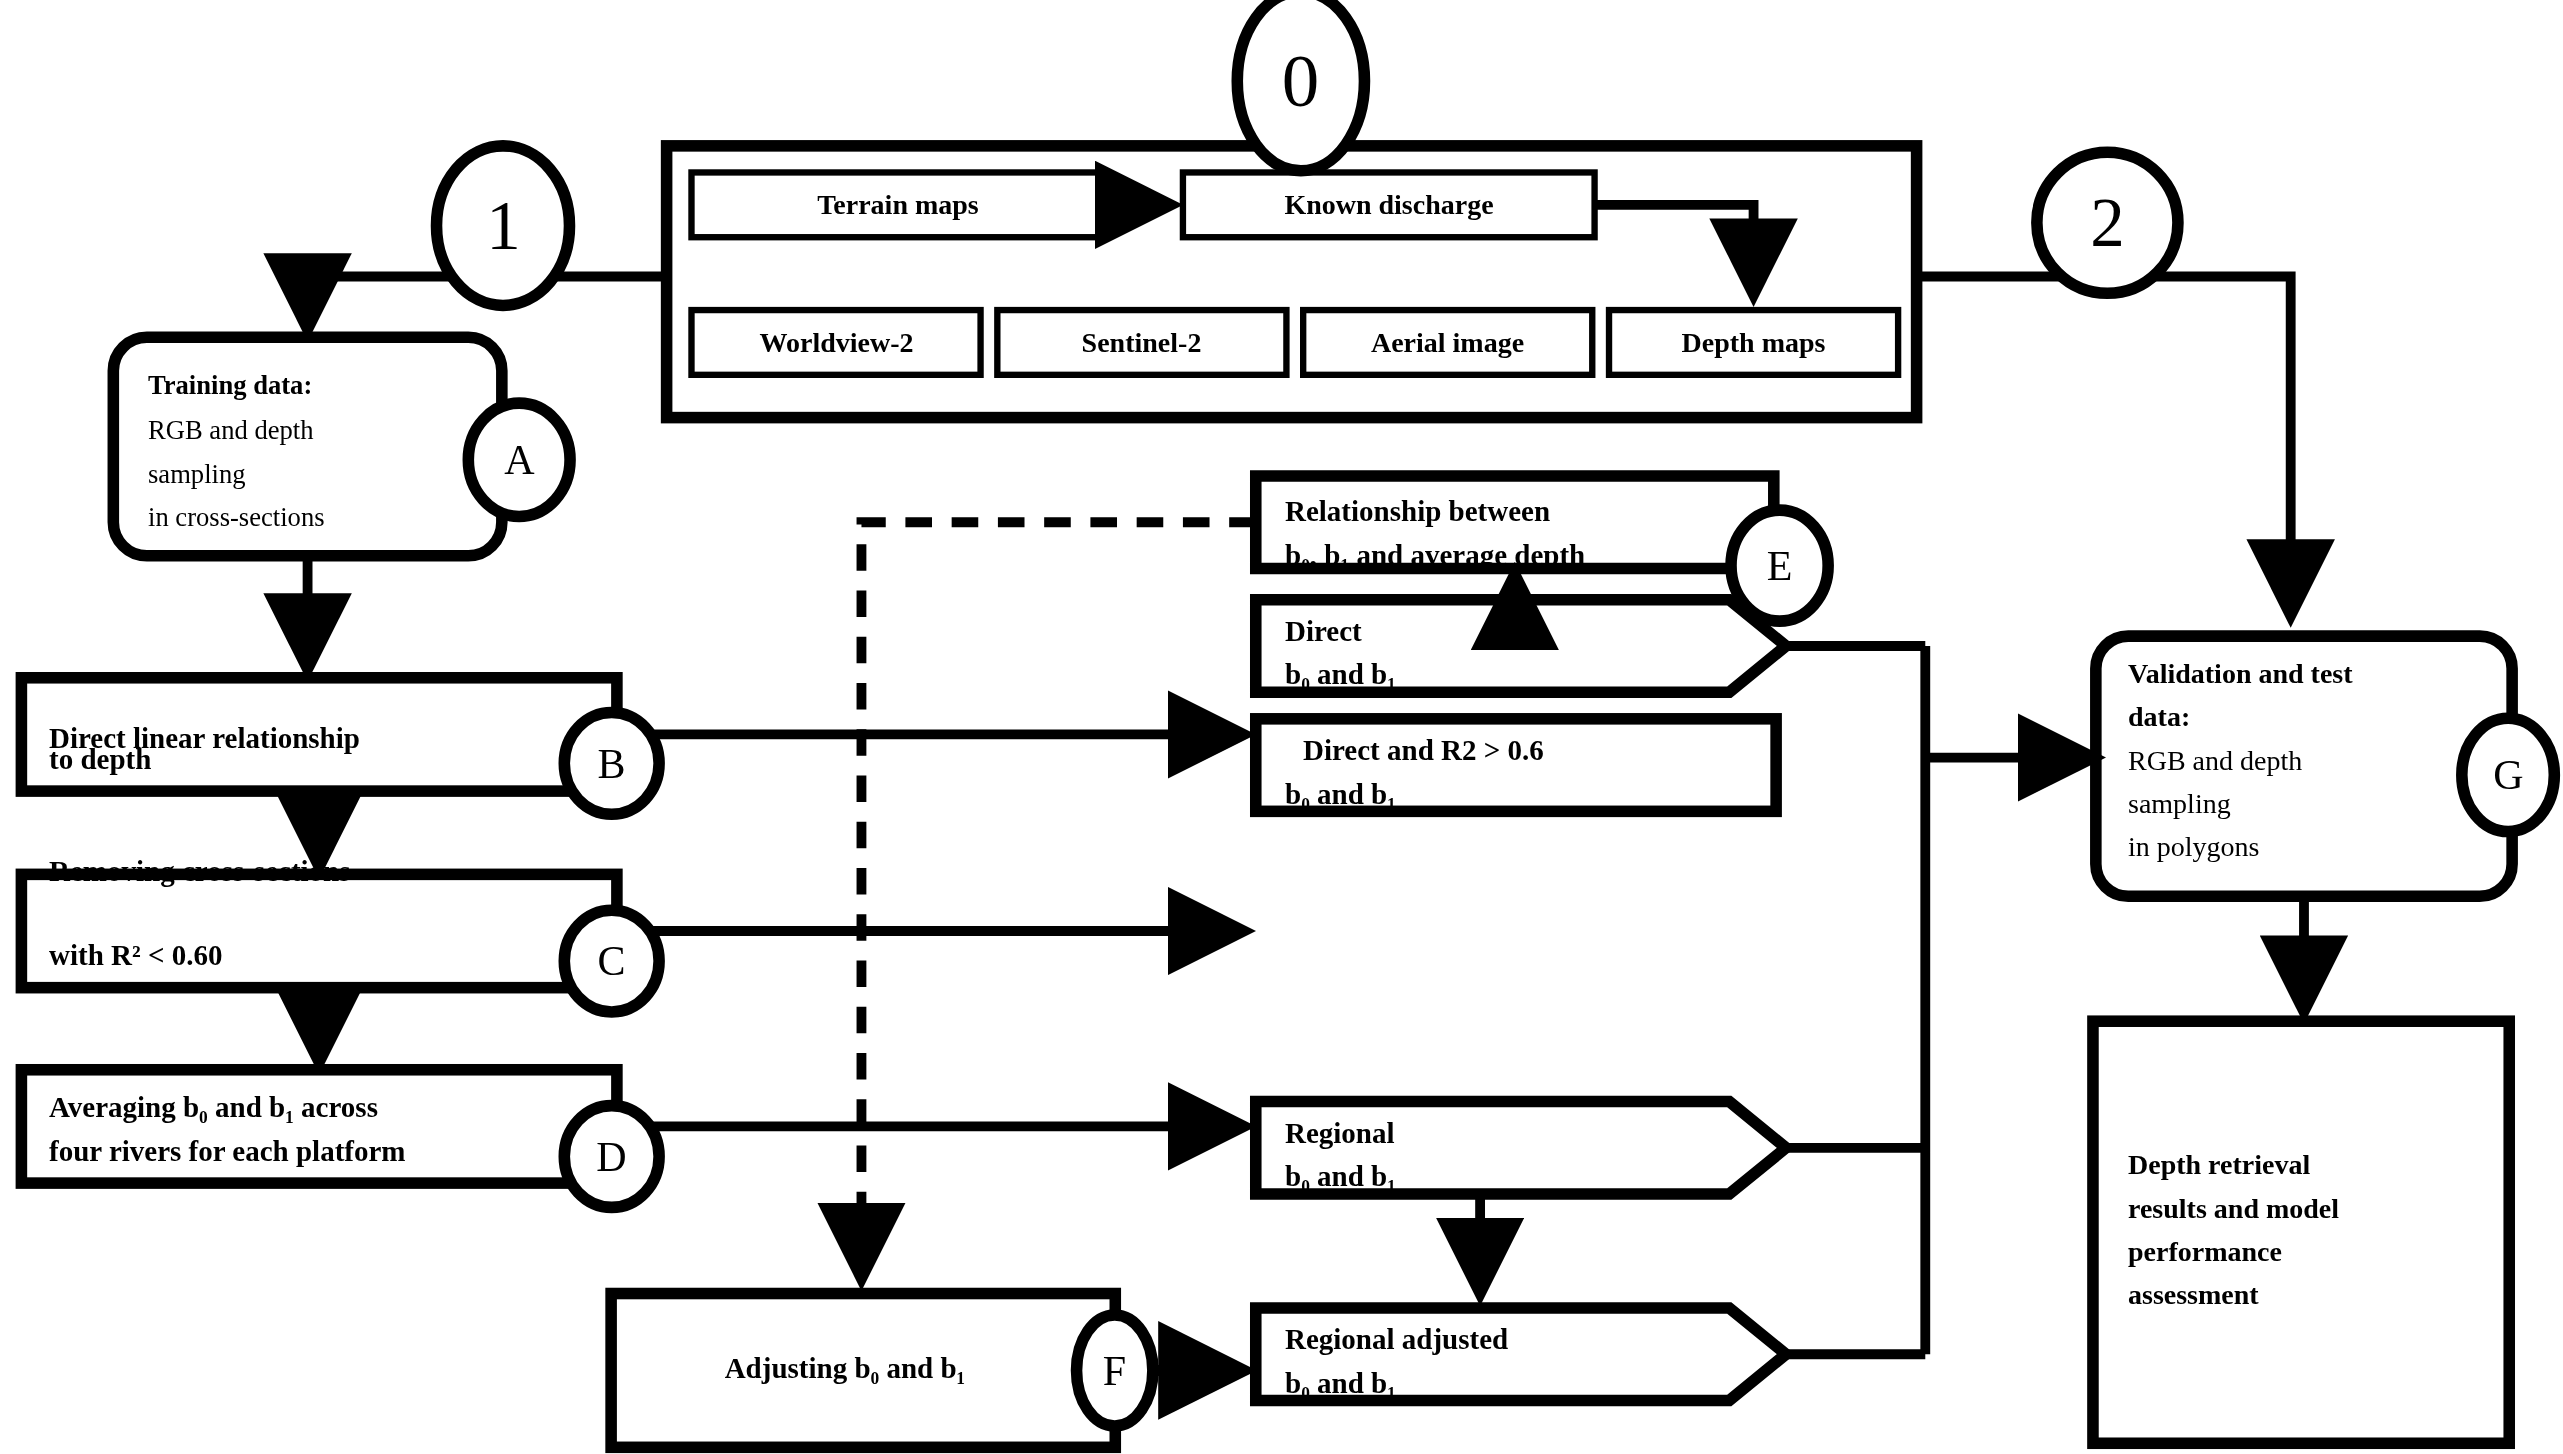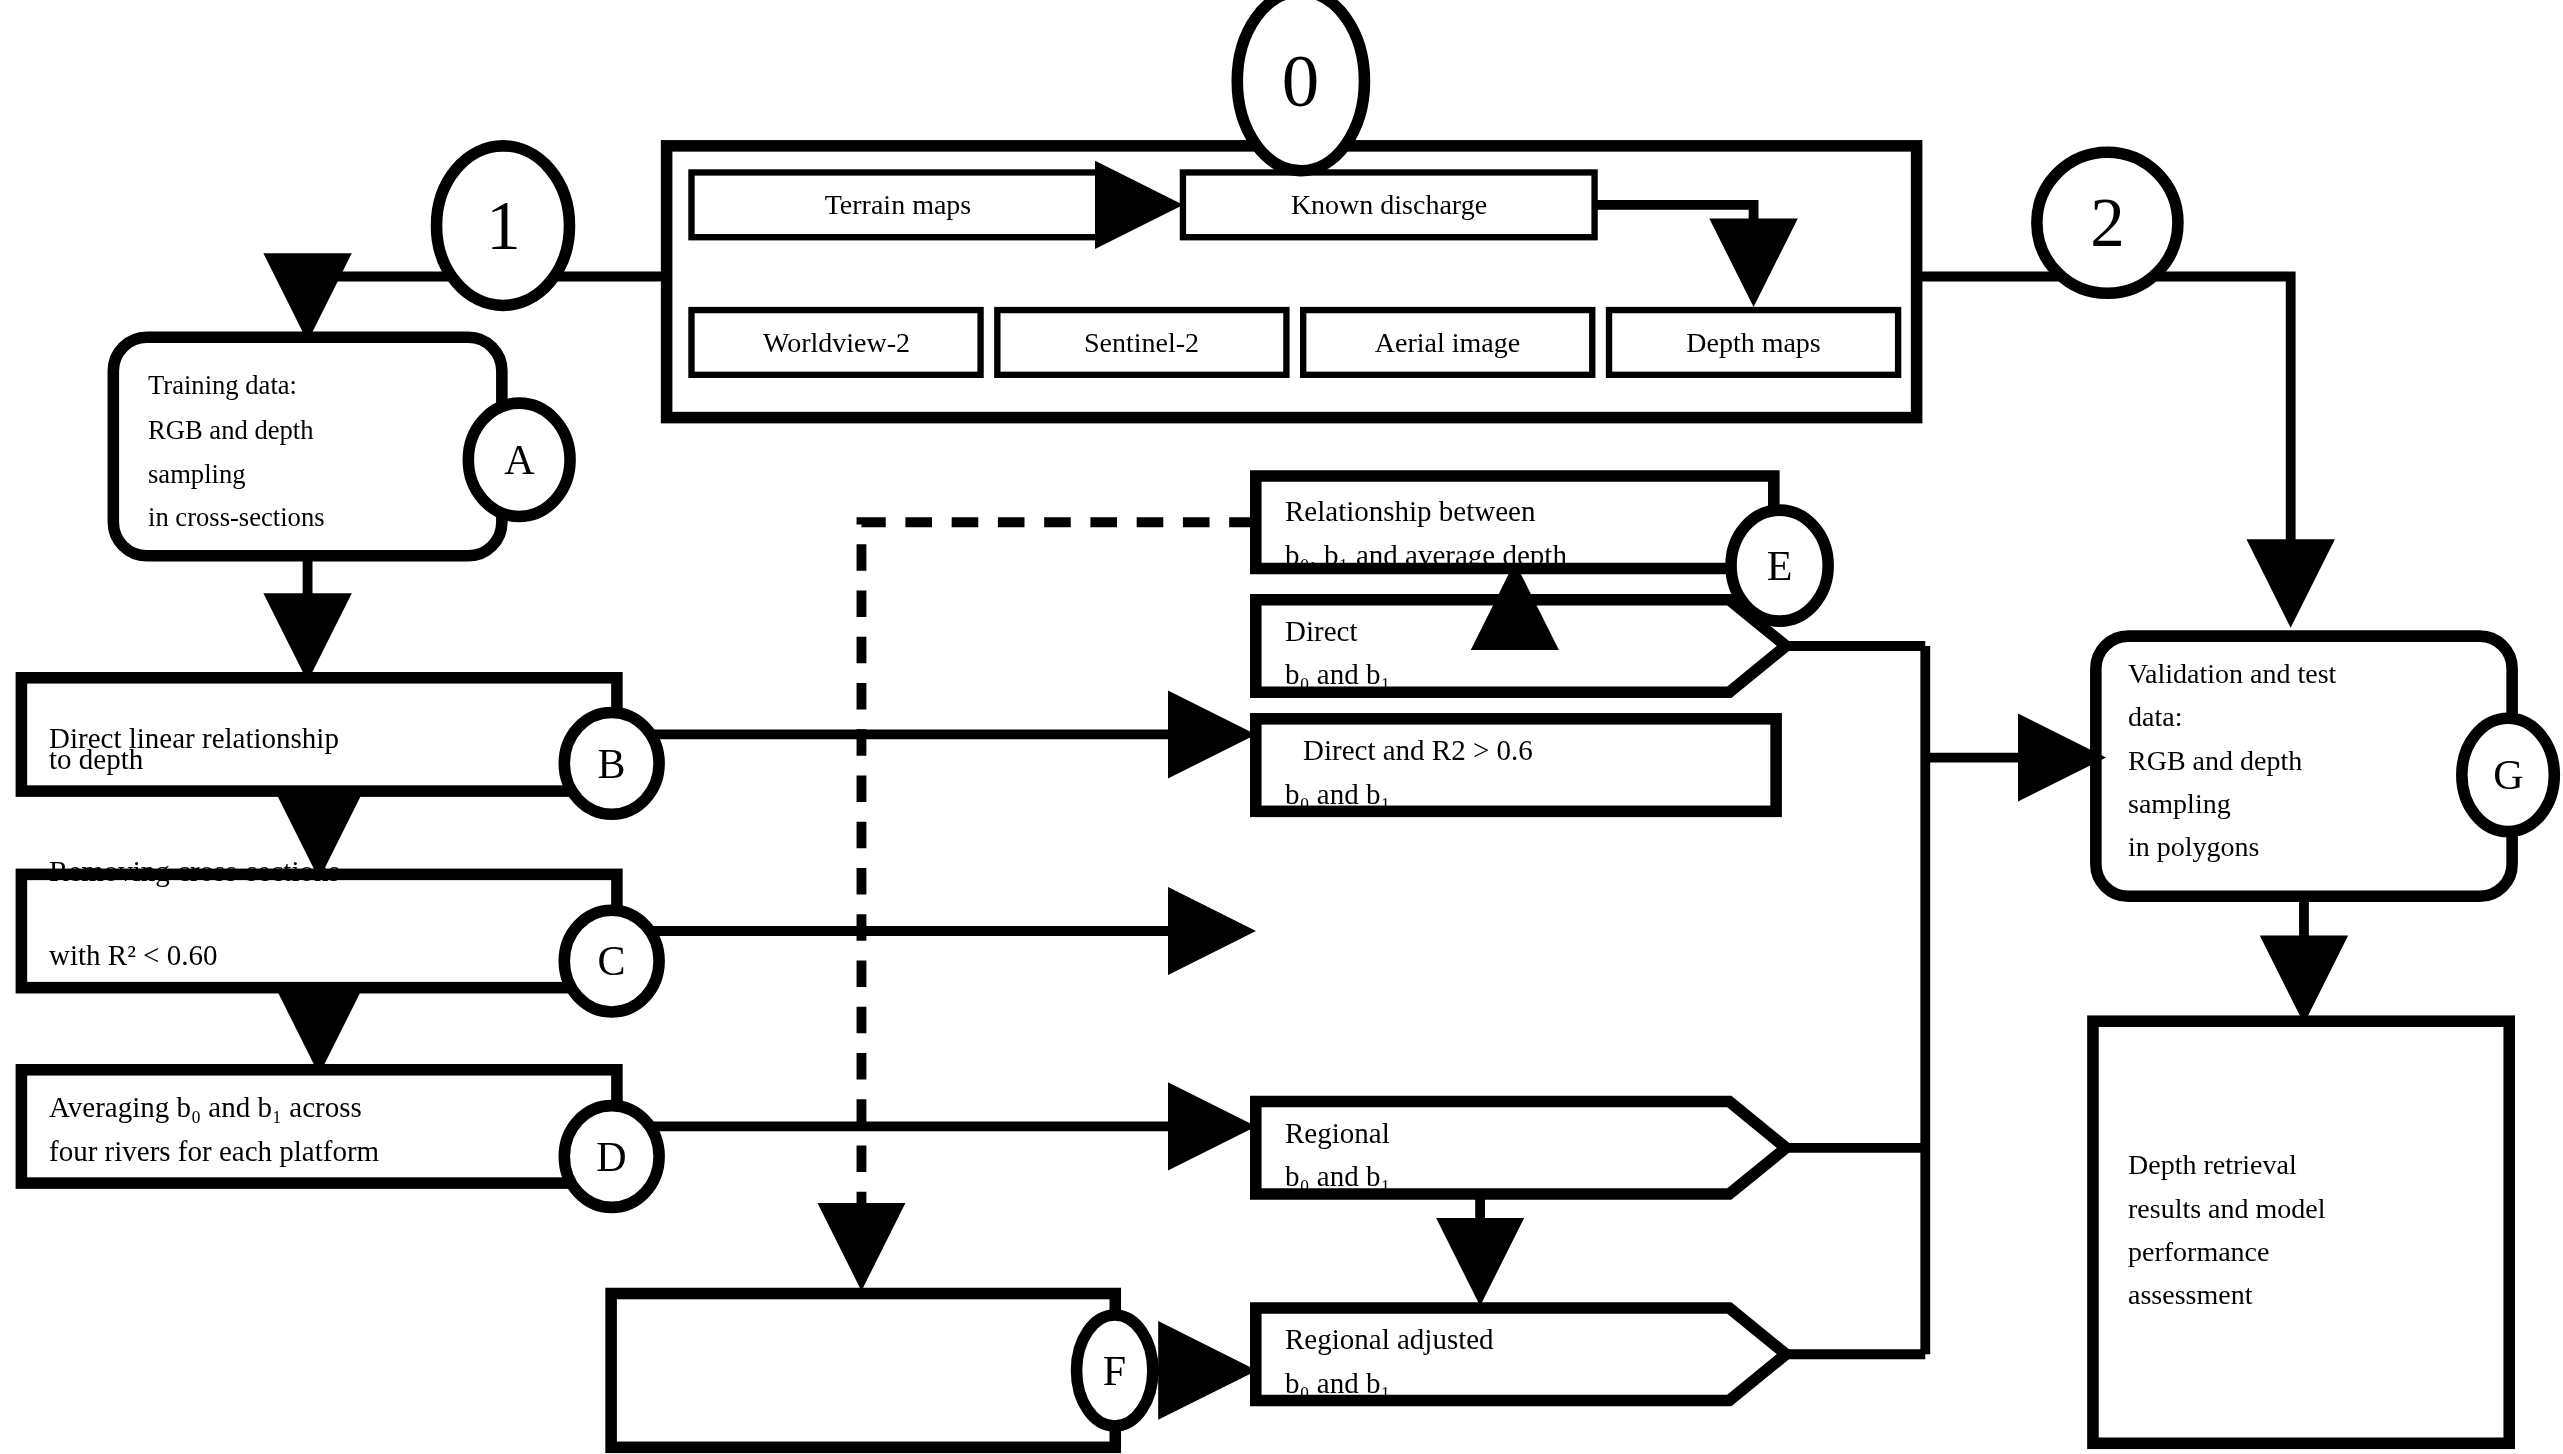--- a/index.html
+++ b/index.html
@@ -1,20 +1,20 @@
 <!DOCTYPE html>
 <html style="font-size:9.3px"><head>
 <meta charset="utf-8">
 <style>
   html,body{margin:0;padding:0;background:#ffffff;}
   body{font-family:"Liberation Serif", serif;}
   #stage{position:relative;width:2563px;height:1455px;background:#fff;overflow:hidden;}
   svg{position:absolute;left:0;top:0;width:2563px;height:1455px;}
   .lbl{position:absolute;font-family:"Liberation Serif", serif;color:#000;line-height:1.18;white-space:pre-line;}
-  .b   {font-weight:normal;}
+  .b   {font-weight:bold;}
   .s46 {font-size:26.6px;}
   .s48 {font-size:28px;}
   .s50 {font-size:29px;}
   .s52 {font-size:30px;}
   .circnum{position:absolute;display:flex;align-items:center;justify-content:center;
            font-family:"Liberation Serif",serif;color:#000;}
 </style>
 </head>
 <body>
 
@@ -143,20 +143,21 @@
 
   <div class="lbl b s50" style="left:1285px;top:733px;margin-left:18px;">Direct and R2 &gt; 0.6</div>
   <div class="lbl b s50" style="left:1285px;top:777px;">b₀ and b₁</div>
 
   <div class="lbl b s50" style="left:1285px;top:1116px;">Regional</div>
   <div class="lbl b s50" style="left:1285px;top:1159px;">b₀ and b₁</div>
 
   <div class="lbl b s50" style="left:1285px;top:1322px;">Regional adjusted</div>
   <div class="lbl b s50" style="left:1285px;top:1366px;">b₀ and b₁</div>
 
+  <div class="lbl b s50" style="left:611px;top:1351px;width:468px;text-align:center;">Adjusting b₀ and b₁</div>
 
   <div class="lbl b s48" style="left:2128px;top:657px;">Validation and test</div>
   <div class="lbl b s48" style="left:2128px;top:700px;">data:</div>
   <div class="lbl s48" style="left:2128px;top:744px;">RGB  and depth</div>
   <div class="lbl s48" style="left:2128px;top:787px;">sampling</div>
   <div class="lbl s48" style="left:2128px;top:830px;">in polygons</div>
 
   <div class="lbl b s48" style="left:2128px;top:1148px;text-align:center;">Depth retrieval</div>
   <div class="lbl b s48" style="left:2128px;top:1192px;text-align:center;">results and model</div>
   <div class="lbl b s48" style="left:2128px;top:1235px;">performance</div>

